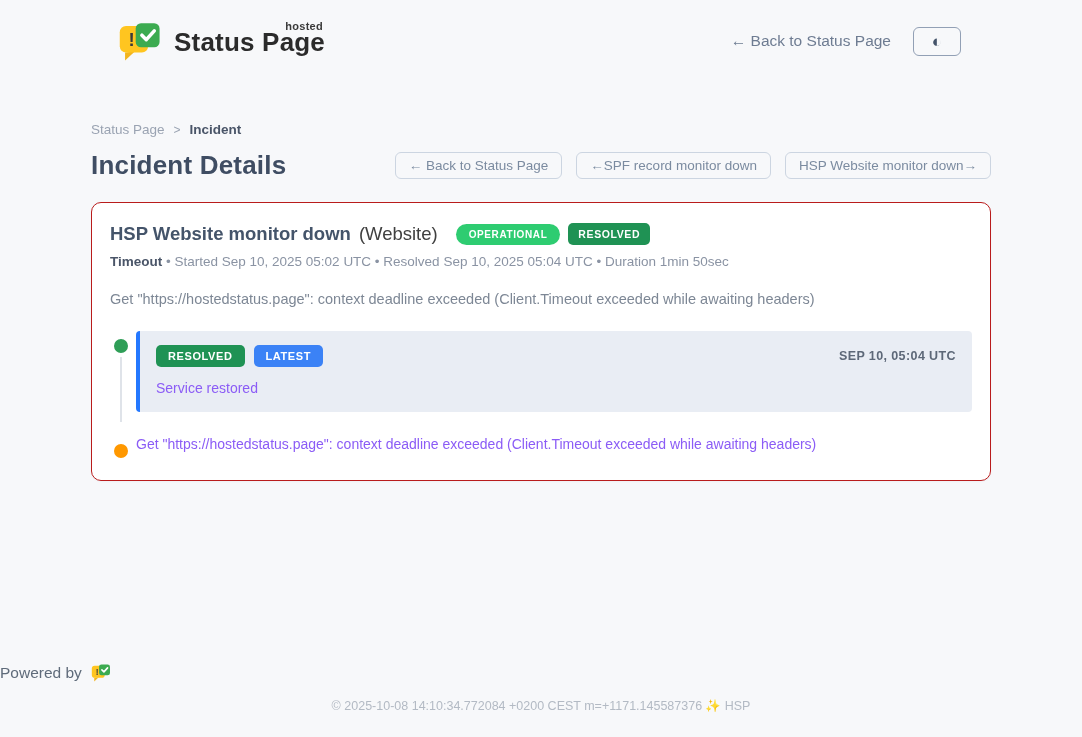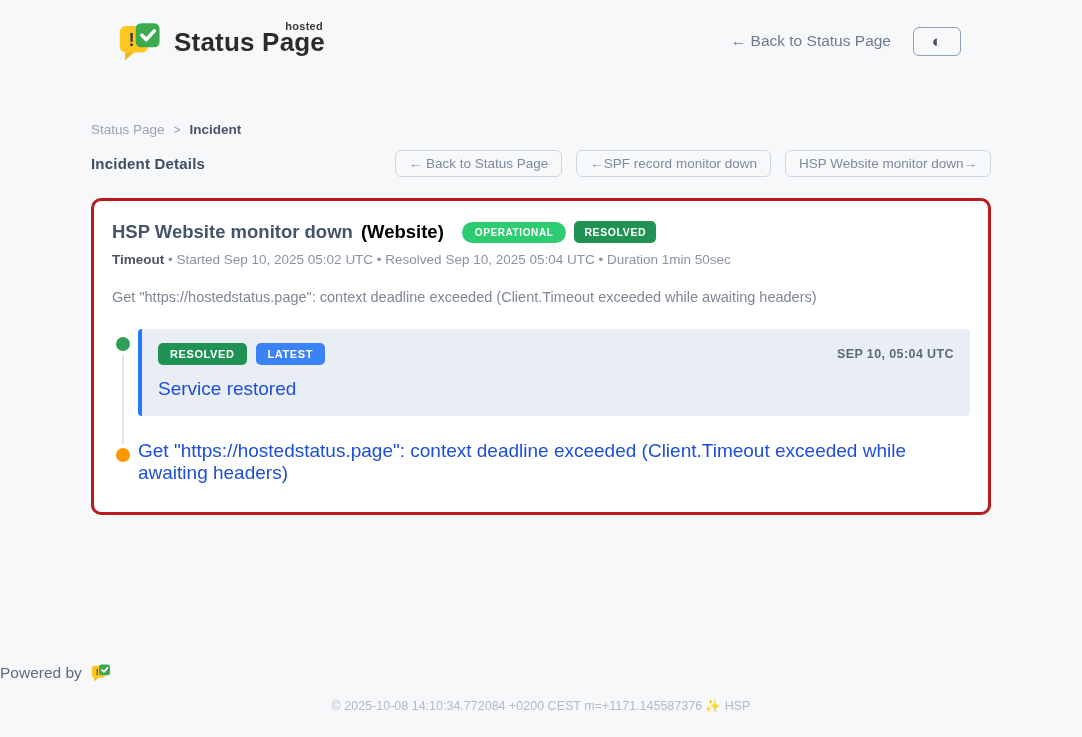--- a/index.html
+++ b/index.html
@@ -32,37 +32,37 @@
   }
 
   
   .main { width: 900px; margin: 56px auto 0; }
   .breadcrumb { font-size: 13.5px; color: #9aa3b2; display: flex; align-items: center; gap: 9px; }
   .breadcrumb .crumb-root { color: #9aa3b2; cursor: pointer; }
   .breadcrumb .crumb-sep { color: #9aa3b2; font-size: 12px; }
   .breadcrumb .crumb-current { color: #4a5568; font-weight: 700; }
 
   .title-row { display: flex; justify-content: space-between; align-items: center; margin-top: 13px; }
-  .page-title { font-size: 15px; font-weight: 700; color: #3f4d63; letter-spacing: 0.2px; }
+  .page-title { font-size: 26px; font-weight: 700; color: #3f4d63; letter-spacing: 0.2px; }
   .nav-buttons { display: flex; gap: 14px; }
   .nav-btn {
     border: 1px solid #ccd5e1; border-radius: 6px; background: transparent;
     color: #7b8ba0; font-size: 13.5px; font-family: "Liberation Sans", sans-serif;
     padding: 5px 13px; cursor: pointer; white-space: nowrap;
   }
 
   
   .card {
-    margin-top: 21px; background: #ffffff; border: 3px solid #b91c1c;
+    margin-top: 21px; background: #ffffff; border: 1px solid #b91c1c;
     border-radius: 10px; padding: 20px 18px 28px 18px;
     box-shadow: 0 1px 2px rgba(20,30,50,0.03);
   }
   .card-title-row { display: flex; align-items: center; flex-wrap: wrap; gap: 8px; }
   .incident-title { font-size: 18.5px; font-weight: 700; color: #44546a; }
-  .incident-scope { font-size: 18.5px; font-weight: 700; color: #000000; }
+  .incident-scope { font-size: 18.5px; font-weight: 400; color: #404040; }
   .badge { display: inline-block; color: #fff; font-weight: 700; letter-spacing: 0.6px; }
   .badge-operational { background: #2ecc71; font-size: 10px; padding: 5px 13px; border-radius: 999px; margin-left: 10px; }
   .badge-resolved-sm { background: #1f9254; font-size: 10.5px; padding: 5px 10px; border-radius: 5px; }
   .meta-line { margin-top: 9px; font-size: 13.5px; color: #8a93a3; }
   .meta-component { font-weight: 700; color: #4a5568; }
   .description { margin-top: 22px; font-size: 14.5px; color: #7d8795; }
 
   
   .timeline { position: relative; margin-top: 24px; padding-left: 26px; }
   .timeline-line { position: absolute; left: 10px; top: 16px; bottom: 30px; width: 2px; background: #dfe3e9; }
@@ -78,21 +78,21 @@
     background: #e9edf4; border-left: 4px solid #2478ff; border-radius: 4px;
     padding: 14px 16px 16px 16px;
   }
   .entry-head { display: flex; justify-content: space-between; align-items: center; }
   .entry-badges { display: flex; gap: 9px; }
   .t-badge { display: inline-block; color: #fff; font-weight: 700; font-size: 11px; letter-spacing: 0.6px; padding: 5px 12px; border-radius: 5px; }
   .t-badge.resolved { background: #1f9254; }
   .t-badge.latest { background: #3b82f6; }
   .t-badge.investigating { background: #ff9800; }
   .entry-time { font-size: 12.5px; font-weight: 700; color: #5d6878; letter-spacing: 0.4px; }
-  .entry-msg { margin-top: 13px; font-size: 19px; color: #1d4ed8; }
+  .entry-msg { margin-top: 13px; font-size: 14px; color: #8b5cf6; }
   .t-entry.plain { padding-right: 0; }
   .t-entry.plain .entry-head { padding-right: 0; }
   .t-entry.plain .entry-msg { margin-top: 13px; }
 
   
   .footer { margin-top: auto; text-align: center; padding-bottom: 24px; }
   .powered { display: flex; align-items: center; justify-content: flex-start; gap: 9px; font-size: 15.5px; color: #5f6b7a; cursor: pointer; }
   .copyright { margin-top: 15px; font-size: 12.5px; color: #b3bac4; }
   .sparkle { color: #f5c33b; }
 </style>

